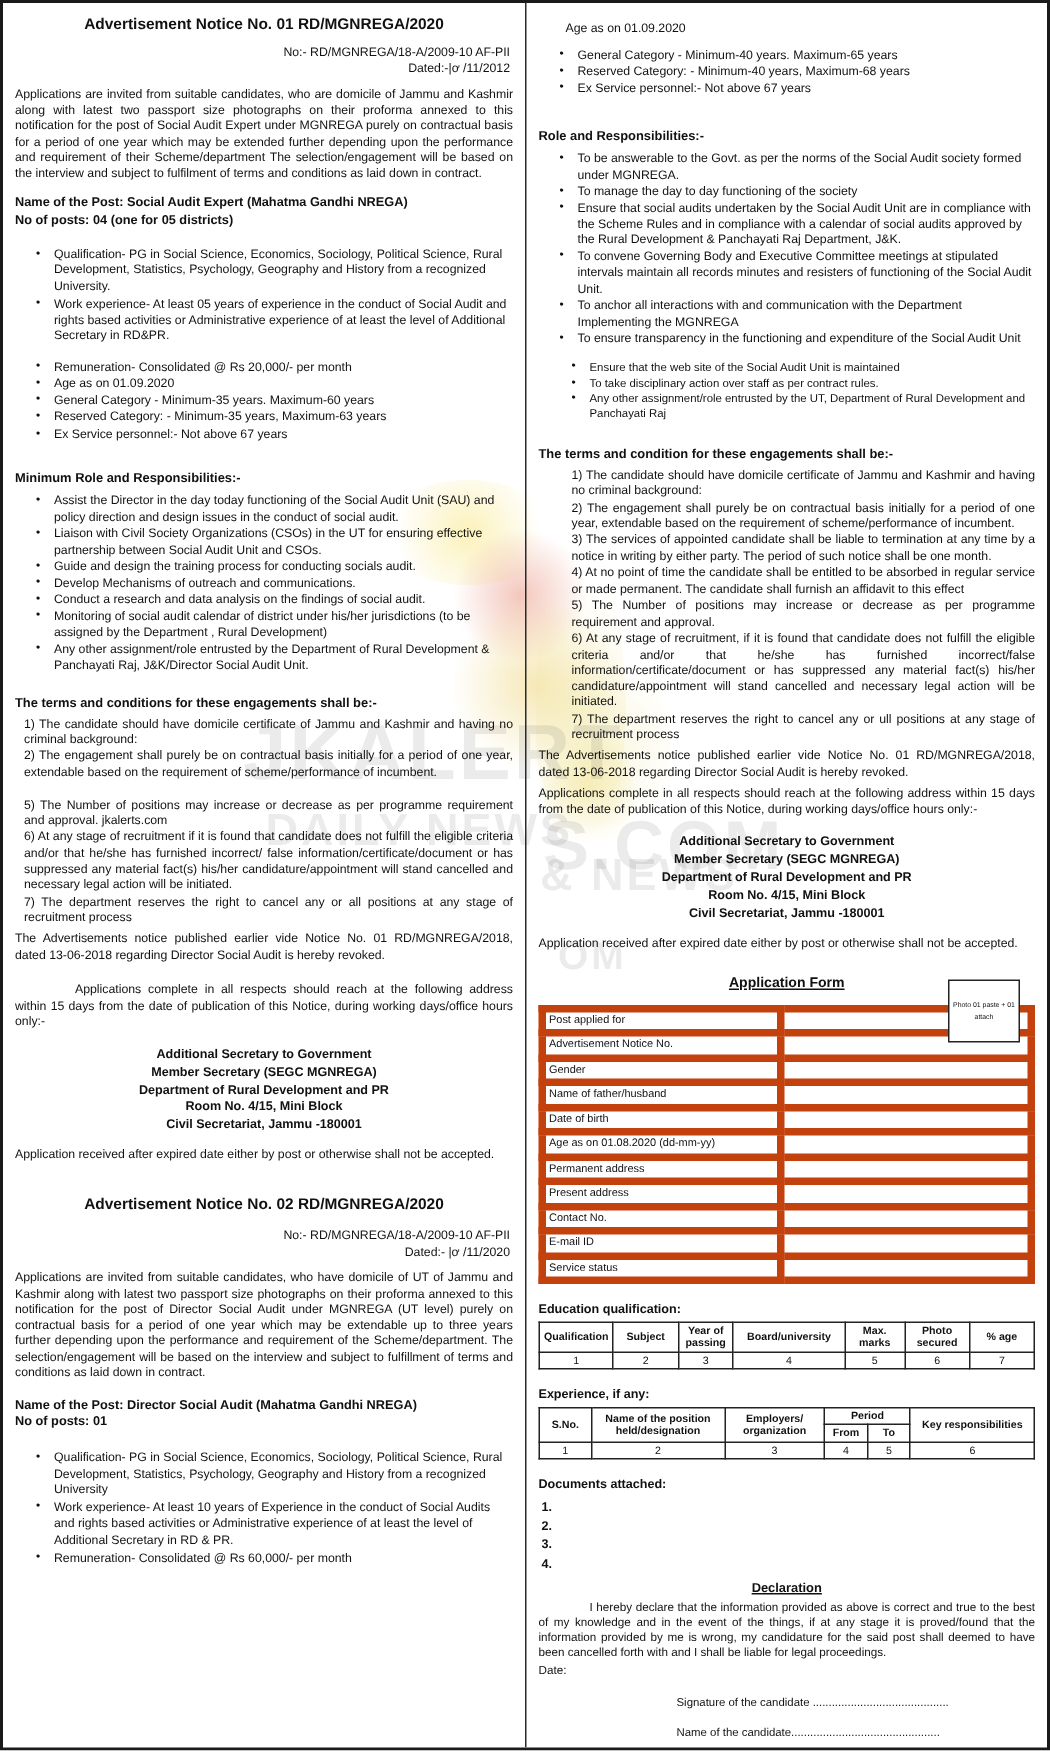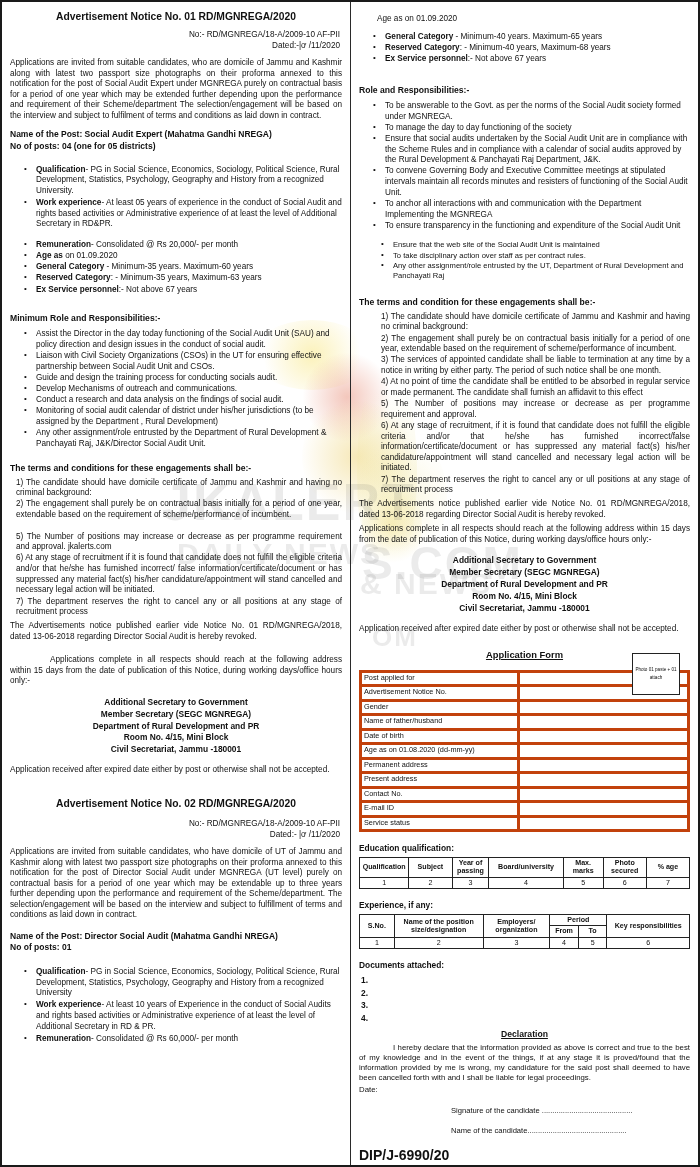--- a/index.html
+++ b/index.html
@@ -110,21 +110,21 @@
     text-align: left;
   }
   ul.bullets li::before {
     content: "\2022";
     position: absolute;
     left: -12px;
     top: -1px;
     font-size: 8px;
   }
   ul.bullets.compact li { margin-bottom: 0.5px; }
-  ul.bullets b { font-weight: bold; }
+  ul.bullets b { font-weight: normal; }
   ol.terms {
     margin: 5px 0 0 0;
     padding: 0 0 0 6px;
     list-style: none;
     counter-reset: none;
   }
   ol.terms li {
     font-size: 8.2px;
     line-height: 1.3;
     text-align: justify;
@@ -171,21 +171,21 @@
     background: #fff;
   }
   .form-wrap { position: relative; }
   table.form-table {
     width: 100%;
     border-collapse: collapse;
     margin-top: 10px;
     table-layout: fixed;
   }
   table.form-table td {
-    border: 3px solid #c2410c;
+    border: 5px solid #c2410c;
     font-size: 7.3px;
     padding: 1px 2px;
     height: 9.5px;
     line-height: 1.2;
   }
   table.form-table td.lbl { width: 46%; }
   .sub-head {
     font-size: 8.4px;
     font-weight: bold;
     margin: 11px 0 4px 0;
@@ -251,21 +251,21 @@
   <div class="wm wm-com">S.COM</div>
   <div class="wm wm-news">&amp; NEWS</div>
   <div class="wm wm-com2">OM</div>
 
   <div class="cols">
 
     <div class="col col-left">
 
       <h1 class="notice-title">Advertisement Notice No. 01 RD/MGNREGA/2020</h1>
       <div class="refline">No:- RD/MGNREGA/18-A/2009-10 AF-PII</div>
-      <div class="refline">Dated:-|ơ /11/2020</div>
+      <div class="refline">Dated:-|ơ /11/2012</div>
 
       <p class="body-text">Applications are invited from suitable candidates, who are domicile of Jammu and Kashmir along with latest two passport size photographs on their proforma annexed to this notification for the post of Social Audit Expert under MGNREGA purely on contractual basis for a period of one year which may be extended further depending upon the performance and requirement of their Scheme/department The selection/engagement will be based on the interview and subject to fulfilment of terms and conditions as laid down in contract.</p>
 
       <div class="post-line">Name of the Post: Social Audit Expert (Mahatma Gandhi NREGA)</div>
       <div class="post-line" style="margin-top:0">No of posts: 04 (one for 05 districts)</div>
 
       <ul class="bullets" style="margin-top:13px">
         <li><b>Qualification</b><span>- PG in Social Science, Economics, Sociology, Political Science, Rural Development, Statistics, Psychology, Geography and History from a recognized University.</span></li>
         <li><b>Work experience</b><span>- At least 05 years of experience in the conduct of Social Audit and rights based activities or Administrative experience of at least the level of Additional Secretary in RD&amp;PR.</span></li>
       </ul>
@@ -456,21 +456,21 @@
             <td>7</td>
           </tr>
         </tbody>
       </table>
 
       <div class="sub-head">Experience, if any:</div>
       <table class="grid">
         <thead>
           <tr>
             <th rowspan="2" style="width:10%">S.No.</th>
-            <th rowspan="2" style="width:27%">Name of the position size/designation</th>
+            <th rowspan="2" style="width:27%">Name of the position held/designation</th>
             <th rowspan="2" style="width:20%">Employers/ organization</th>
             <th colspan="2" style="width:18%">Period</th>
             <th rowspan="2" style="width:25%">Key responsibilities</th>
           </tr>
           <tr>
             <th style="width:9%">From</th>
             <th style="width:9%">To</th>
           </tr>
         </thead>
         <tbody>

